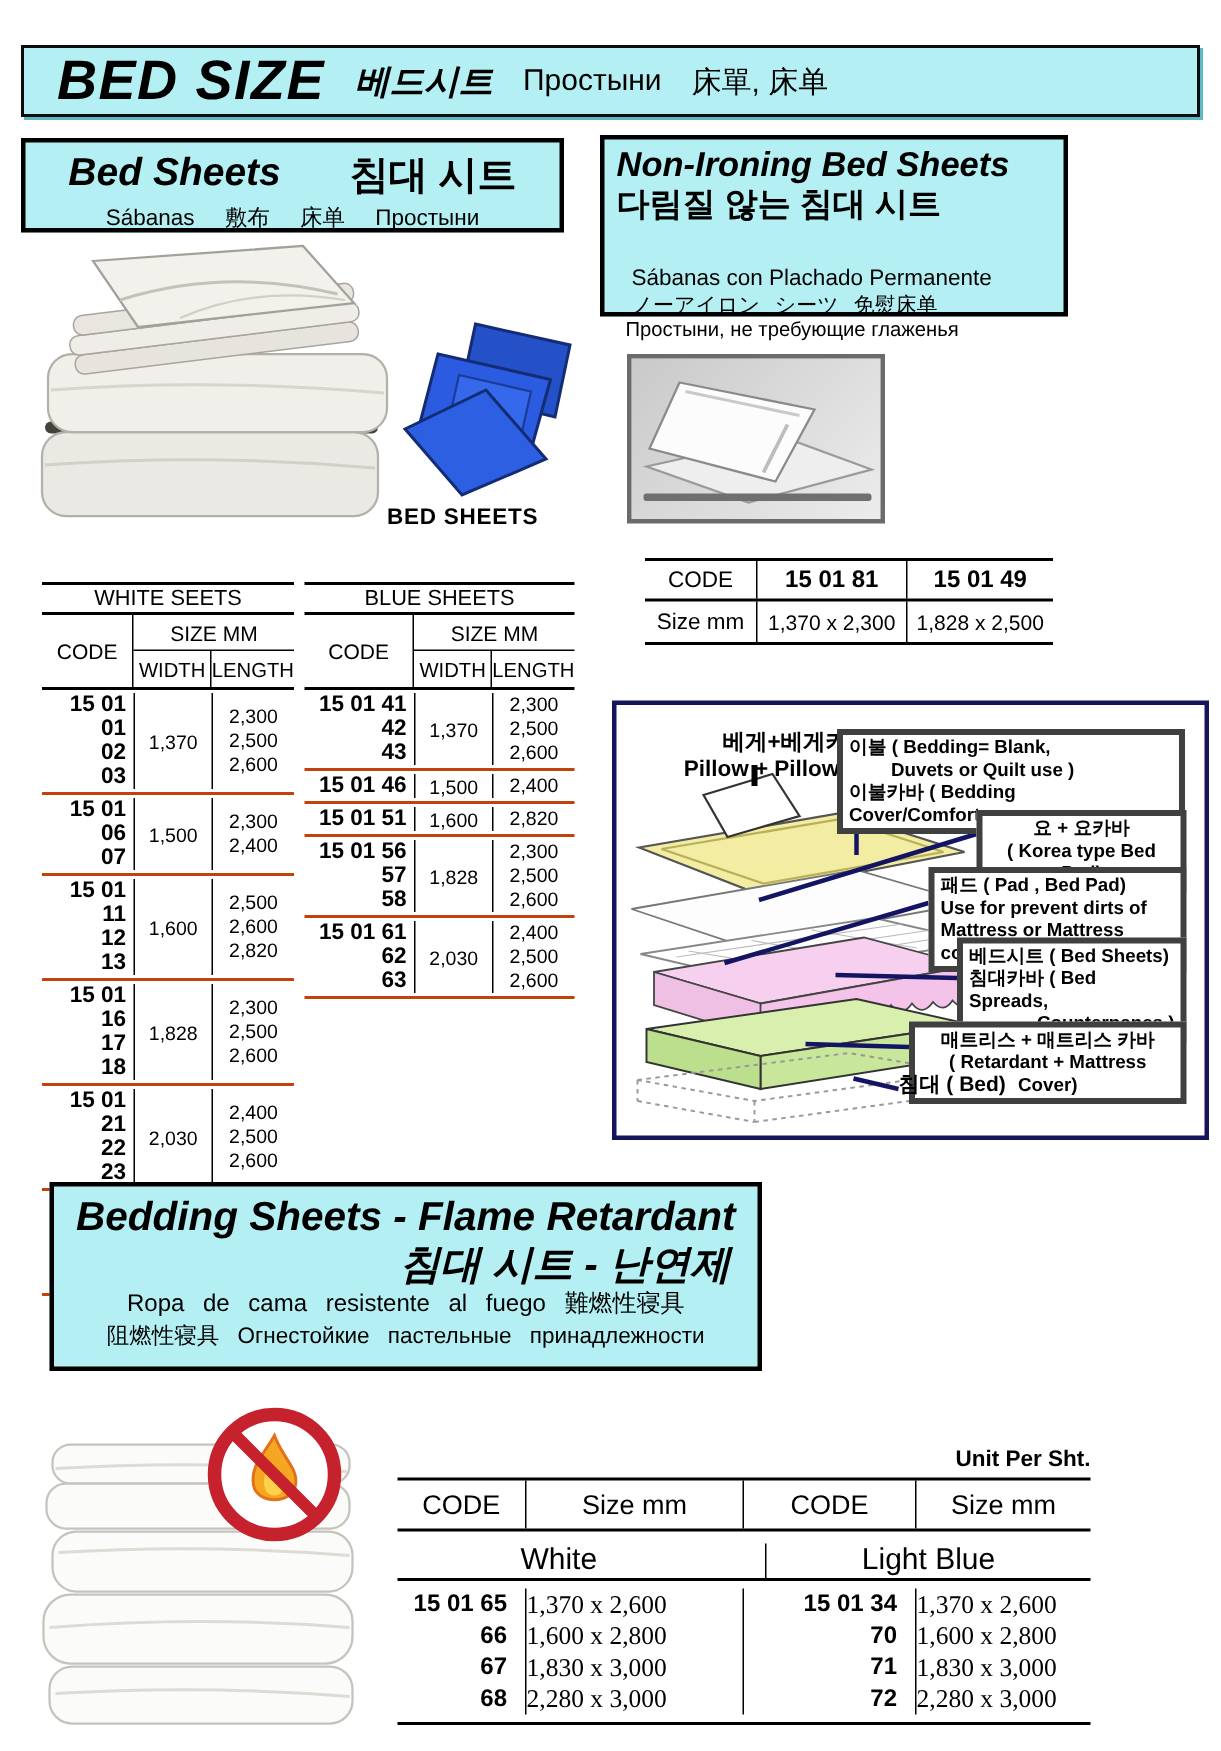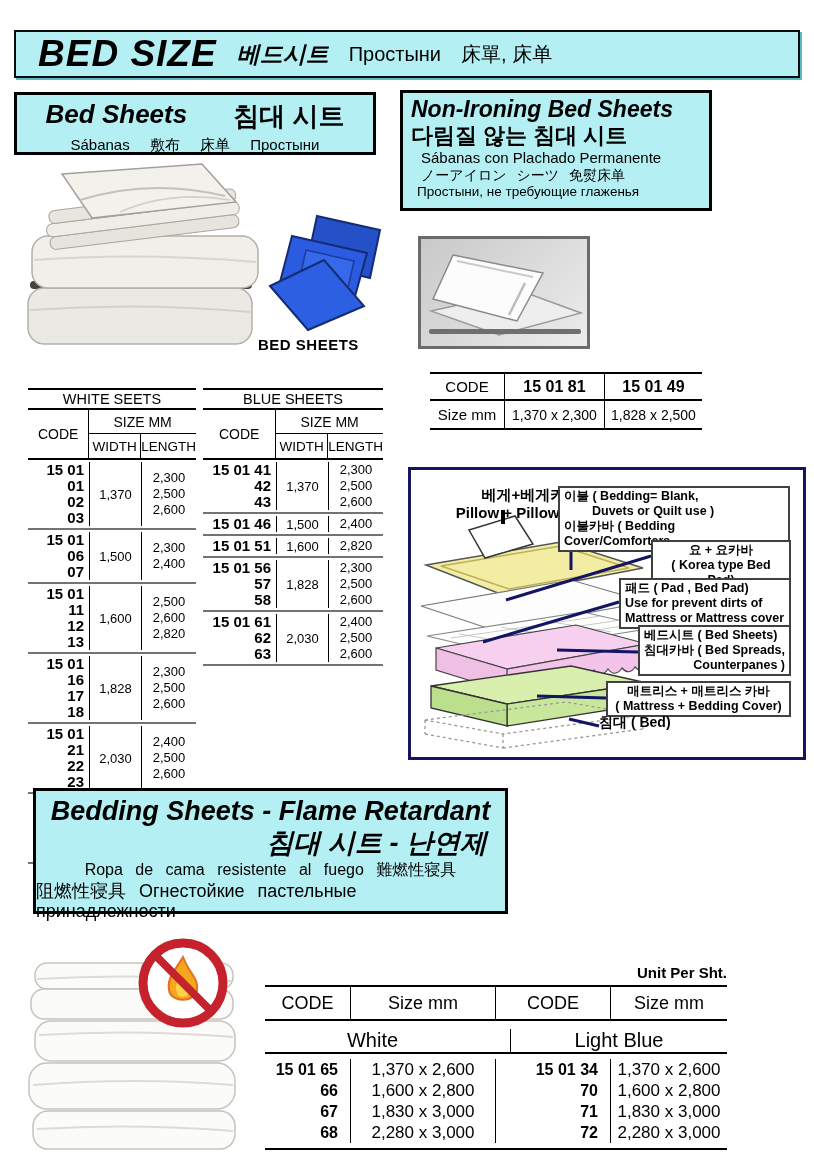--- a/index.html
+++ b/index.html
@@ -30,21 +30,21 @@
   .bsbox .r1 { display:flex; justify-content:center; gap:46px; font-size:26px; font-weight:bold; }
   .bsbox .r1 .en { font-style:italic; }
   .bsbox .r2 { font-size:15px; margin-top:2px; word-spacing:16px; }
 
   .nibox {
     left:400px; top:90px; width:312px; height:121px;
     border:3px solid #000; padding:3px 8px 0 8px;
   }
   .nibox .l1 { font-size:23px; font-weight:bold; font-style:italic; line-height:27px; }
   .nibox .l2 { font-size:22px; font-weight:bold; line-height:26px; }
-  .nibox .l3 { font-size:15px; line-height:18px; padding-left:10px; }
+  .nibox .l3 { font-size:15px; line-height:18px; padding-left:10px;margin-top:28px; }
   .nibox .l4 { font-size:14px; line-height:17px; padding-left:10px; word-spacing:6px; }
   .nibox .l5 { font-size:13.5px; line-height:16px; padding-left:6px; }
 
   .caption { font-weight:bold; font-size:15px; letter-spacing:0.5px; }
 
   
   .nct { left:430px; top:372px; width:272px; border-top:2px solid #000; border-bottom:2px solid #000; }
   .nct .row { display:flex; height:27px; }
   .nct .row.first { border-bottom:2px solid #000; }
   .nct .cell { display:flex; align-items:center; justify-content:center; }
@@ -60,65 +60,65 @@
   .stbl .hdrarea { display:flex; border-bottom:2px solid #000; height:50px; }
   .stbl .h-code { display:flex; align-items:center; justify-content:center; font-size:14px;
                   border-right:1.5px solid #000; }
   .stbl .h-size { flex:1; display:flex; flex-direction:column; }
   .stbl .h-size .sz { height:24px; border-bottom:1.5px solid #000; display:flex;
                       align-items:center; justify-content:center; font-size:14px; }
   .stbl .h-sub { flex:1; display:flex; }
   .stbl .h-w { display:flex; align-items:center; justify-content:center; font-size:13.5px;
                border-right:1.5px solid #000; }
   .stbl .h-l { flex:1; display:flex; align-items:center; justify-content:center; font-size:13.5px; }
-  .stbl .trow { display:flex; border-bottom:2px solid #737373; padding:2px 0; }
+  .stbl .trow { display:flex; border-bottom:2px solid #c2410c; padding:2px 0; }
   .stbl .c-code { border-right:1.5px solid #000; text-align:right; padding-right:5px;
                   font-weight:bold; font-size:15px; line-height:16px; }
   .stbl .c-width { border-right:1.5px solid #000; display:flex; align-items:center;
                    justify-content:center; font-size:13px; }
   .stbl .c-len { flex:1; text-align:center; font-size:13px; line-height:16px;
                  display:flex; flex-direction:column; justify-content:center; }
   .wt { left:28px; top:388px; width:168px; }
   .wt .h-code, .wt .c-code { width:62px; }
   .wt .h-w, .wt .c-width { width:52px; }
   .bt { left:203px; top:388px; width:180px; }
   .bt .h-code, .bt .c-code { width:74px; }
   .bt .h-w, .bt .c-width { width:52px; }
 
   
   .diag { left:408px; top:467px; width:398px; height:293px; border:3px solid #15155e; background:#fff; }
   .diag svg { position:absolute; left:0; top:0; }
-  .dlab { position:absolute; border:2px solid #404040; background:#fff; padding:1px 4px;
+  .dlab { position:absolute; border:4px solid #404040; background:#fff; padding:1px 4px;
           font-size:12.5px; font-weight:bold; line-height:15px; }
   .d-pillow { position:absolute; left:22px; top:16px; width:196px; text-align:center;
               font-weight:bold; font-size:15px; line-height:18px; }
   .d-bed { position:absolute; left:188px; top:244px; font-weight:bold; font-size:14px; }
 
   
   .flbox { left:33px; top:788px; width:475px; height:126px; border:3px solid #000; padding-top:4px; }
   .flbox .l1 { font-size:27px; font-weight:bold; font-style:italic; text-align:center; line-height:32px; }
   .flbox .l2 { font-size:27px; font-weight:bold; font-style:italic; text-align:right;
                padding-right:18px; line-height:32px; }
   .flbox .l3 { font-size:16px; text-align:center; line-height:22px; word-spacing:8px; }
-  .flbox .l4 { font-size:18px; line-height:20px; word-spacing:8px; }
+  .flbox .l4 { font-size:15px; text-align:center; line-height:20px; word-spacing:8px; }
 
   .unitnote { left:600px; top:964px; width:127px; text-align:right; font-size:15px; font-weight:bold; }
 
   
   .ftbl { left:265px; top:985px; width:462px; border-top:2px solid #000; border-bottom:2px solid #000; }
   .ftbl .hrow { display:flex; height:34px; border-bottom:2px solid #000; }
   .ftbl .hrow .cell { display:flex; align-items:center; justify-content:center; font-size:18px; }
   .ftbl .crow { display:flex; height:33px; border-bottom:2px solid #000;align-items:flex-end; }
   .ftbl .crow .half { display:flex; align-items:center; justify-content:center; font-size:20px; }
   .ftbl .drow { display:flex; padding:5px 0; }
   .ftbl .col { display:flex; flex-direction:column; justify-content:center; line-height:21px; }
   .fc0 { width:85px; } .fc1 { width:145px; } .fc2 { width:115px; } .fc3 { width:117px; }
   .bl { border-left:1.5px solid #000; }
   .ftbl .code-col { text-align:right; padding-right:12px; font-weight:bold; font-size:16px; }
-  .ftbl .size-col { text-align:center; font-size:17px; }
+  .ftbl .size-col { font-size:17px;font-family:Liberation Serif, serif; }
   .ftbl .half.wh { width:230px; } .ftbl .half.lb { width:232px;margin-left:30px; }
 </style>
 </head>
 <body>
 
 <div class="page">
 
   <div class="abs cyan hdr">
     <span class="t-en">BED SIZE</span>
     <span class="t-ko">베드시트</span>
@@ -417,21 +417,21 @@
       <div>Use for prevent dirts of</div>
       <div>Mattress or Mattress cover</div>
     </div>
     <div class="dlab" style="left:227px; top:155px; width:153px;">
       <div>베드시트 ( Bed Sheets)</div>
       <div>침대카바 ( Bed Spreads,</div>
       <div style="text-align:right;">Counterpanes )</div>
     </div>
     <div class="dlab" style="left:195px; top:211px; width:185px; text-align:center;">
       <div>매트리스 + 매트리스 카바</div>
-      <div>( Mattress + Bedding Cover)</div>
+      <div>( Retardant + Mattress Cover)</div>
     </div>
     <div class="d-bed">침대 ( Bed)</div>
   </div>
 
   <div class="abs cyan flbox">
     <div class="l1">Bedding Sheets - Flame Retardant</div>
     <div class="l2">침대 시트 - 난연제</div>
     <div class="l3">Ropa de cama resistente al fuego 難燃性寝具</div>
     <div class="l4">阻燃性寝具 Огнестойкие пастельные принадлежности</div>
   </div>

